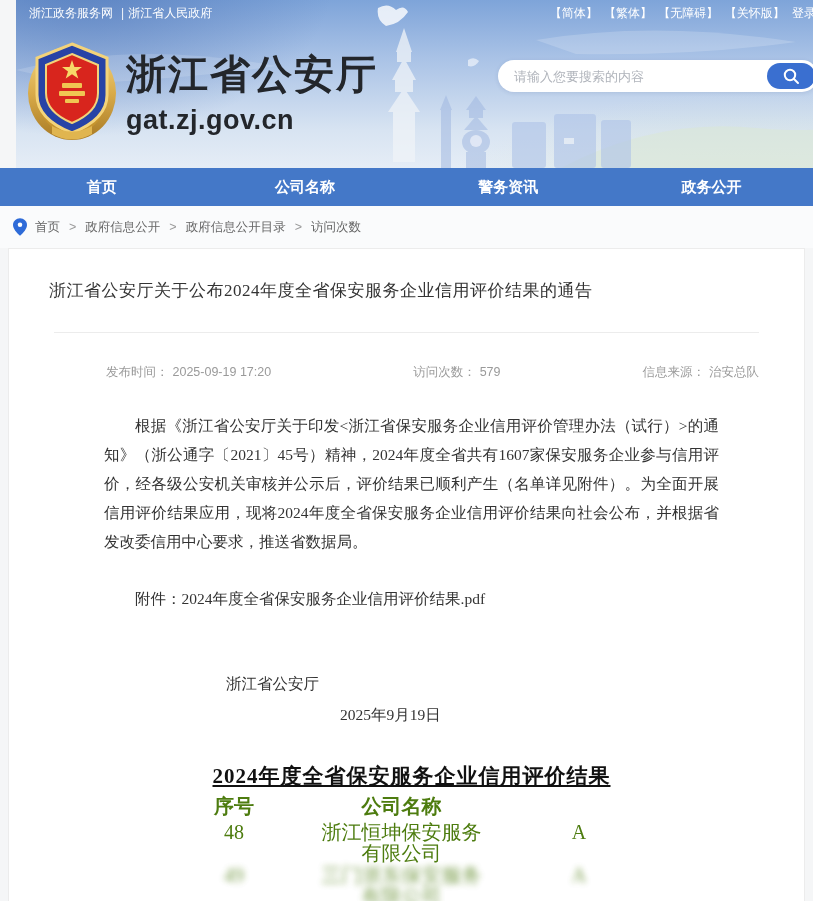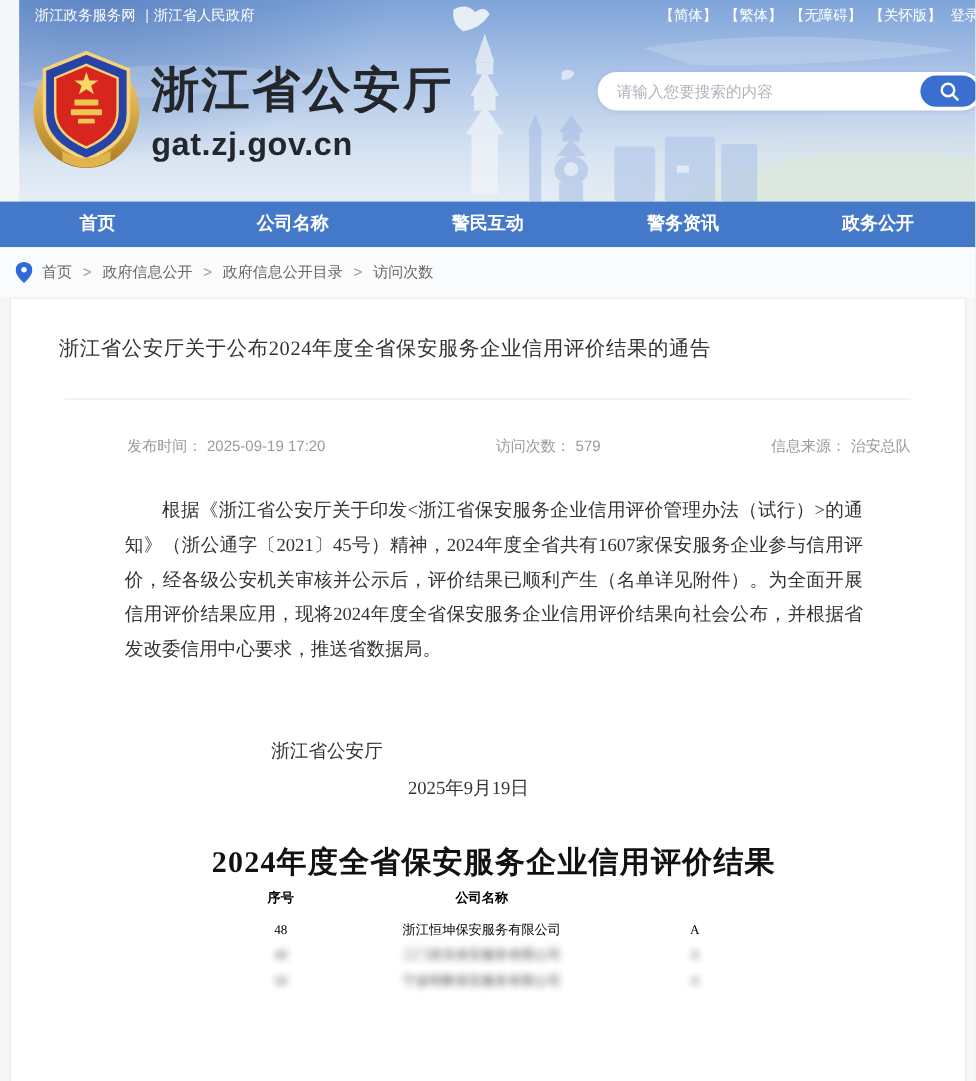--- a/index.html
+++ b/index.html
@@ -82,24 +82,24 @@
     margin:30px 85px 0 95px; font-family:"Liberation Serif", serif;
     font-size:15.5px; line-height:29px; color:#333; text-align:justify;
   }
   .article-body p.indent { text-indent:2em; }
   .attachment-p { margin-top:28px; }
   .attachment-p a { color:#333; text-decoration:none; }
   .signature { margin:56px 0 0 122px; }
   .sign-date { margin:2px 0 0 236px; }
   
   .result { margin-top:33px; font-family:"Liberation Serif", serif; color:#111; }
-  .result-title { text-align:center; font-size:25px; font-weight:bold; letter-spacing:1px; }
+  .result-title { text-align:center; font-size:21px; font-weight:bold; letter-spacing:1px;text-decoration:underline; }
   .trow {
     display:grid; grid-template-columns:170px 1fr 190px;
-    padding:0 45px; text-align:center; font-size:11px; line-height:21.5px; color:#000000;
+    padding:0 45px; text-align:center; font-size:20px; line-height:21.5px; color:#4d7c0f;
   }
   .trow.thead { font-weight:bold; margin-top:5px; }
   .trow.first { margin-top:4px; }
   .blurred { filter:blur(3px); opacity:.75; }
 </style>
 </head>
 <body>
 
 <div class="page">
 
@@ -191,21 +191,20 @@
           <circle cx="8" cy="8" r="5.2" fill="none" stroke="#fff" stroke-width="2"></circle>
           <line x1="12" y1="12" x2="16" y2="16" stroke="#fff" stroke-width="2" stroke-linecap="round"></line>
         </svg>
       </button>
     </div>
   </header>
 
   <nav class="nav">
     <a href="#">首页</a>
     <a href="#">公司名称</a>
-    <a href="#">警民互动</a>
     <a href="#">警务资讯</a>
     <a href="#">政务公开</a>
   </nav>
 
   <div class="breadcrumb">
     <span class="pin">
       <svg width="14" height="18" viewBox="0 0 16 20">
         <path d="M8,0 C3.6,0 0,3.4 0,7.6 C0,13.3 8,20 8,20 C8,20 16,13.3 16,7.6 C16,3.4 12.4,0 8,0 Z" fill="#2e6bd8"></path>
         <circle cx="8" cy="7.5" r="2.6" fill="#fff"></circle>
       </svg>
@@ -223,20 +222,21 @@
     <h1 class="article-title">浙江省公安厅关于公布2024年度全省保安服务企业信用评价结果的通告</h1>
 
     <div class="meta">
       <span class="m-left"><span>发布时间：</span><span class="m-val">2025-09-19 17:20</span></span>
       <span><span>访问次数：</span><span class="m-val">579</span></span>
       <span><span>信息来源：</span><span class="m-val">治安总队</span></span>
     </div>
 
     <div class="article-body">
       <p class="indent">根据《浙江省公安厅关于印发&lt;浙江省保安服务企业信用评价管理办法（试行）&gt;的通知》（浙公通字〔2021〕45号）精神，2024年度全省共有1607家保安服务企业参与信用评价，经各级公安机关审核并公示后，评价结果已顺利产生（名单详见附件）。为全面开展信用评价结果应用，现将2024年度全省保安服务企业信用评价结果向社会公布，并根据省发改委信用中心要求，推送省数据局。</p>
+      <p class="indent attachment-p"><a href="#">附件：2024年度全省保安服务企业信用评价结果.pdf</a></p>
       <div class="signature">浙江省公安厅</div>
       <div class="sign-date">2025年9月19日</div>
 
       <section class="result">
         <h2 class="result-title">2024年度全省保安服务企业信用评价结果</h2>
         <div class="trow thead">
           <span>序号</span>
           <span>公司名称</span>
         </div>
         <div class="trow first">

